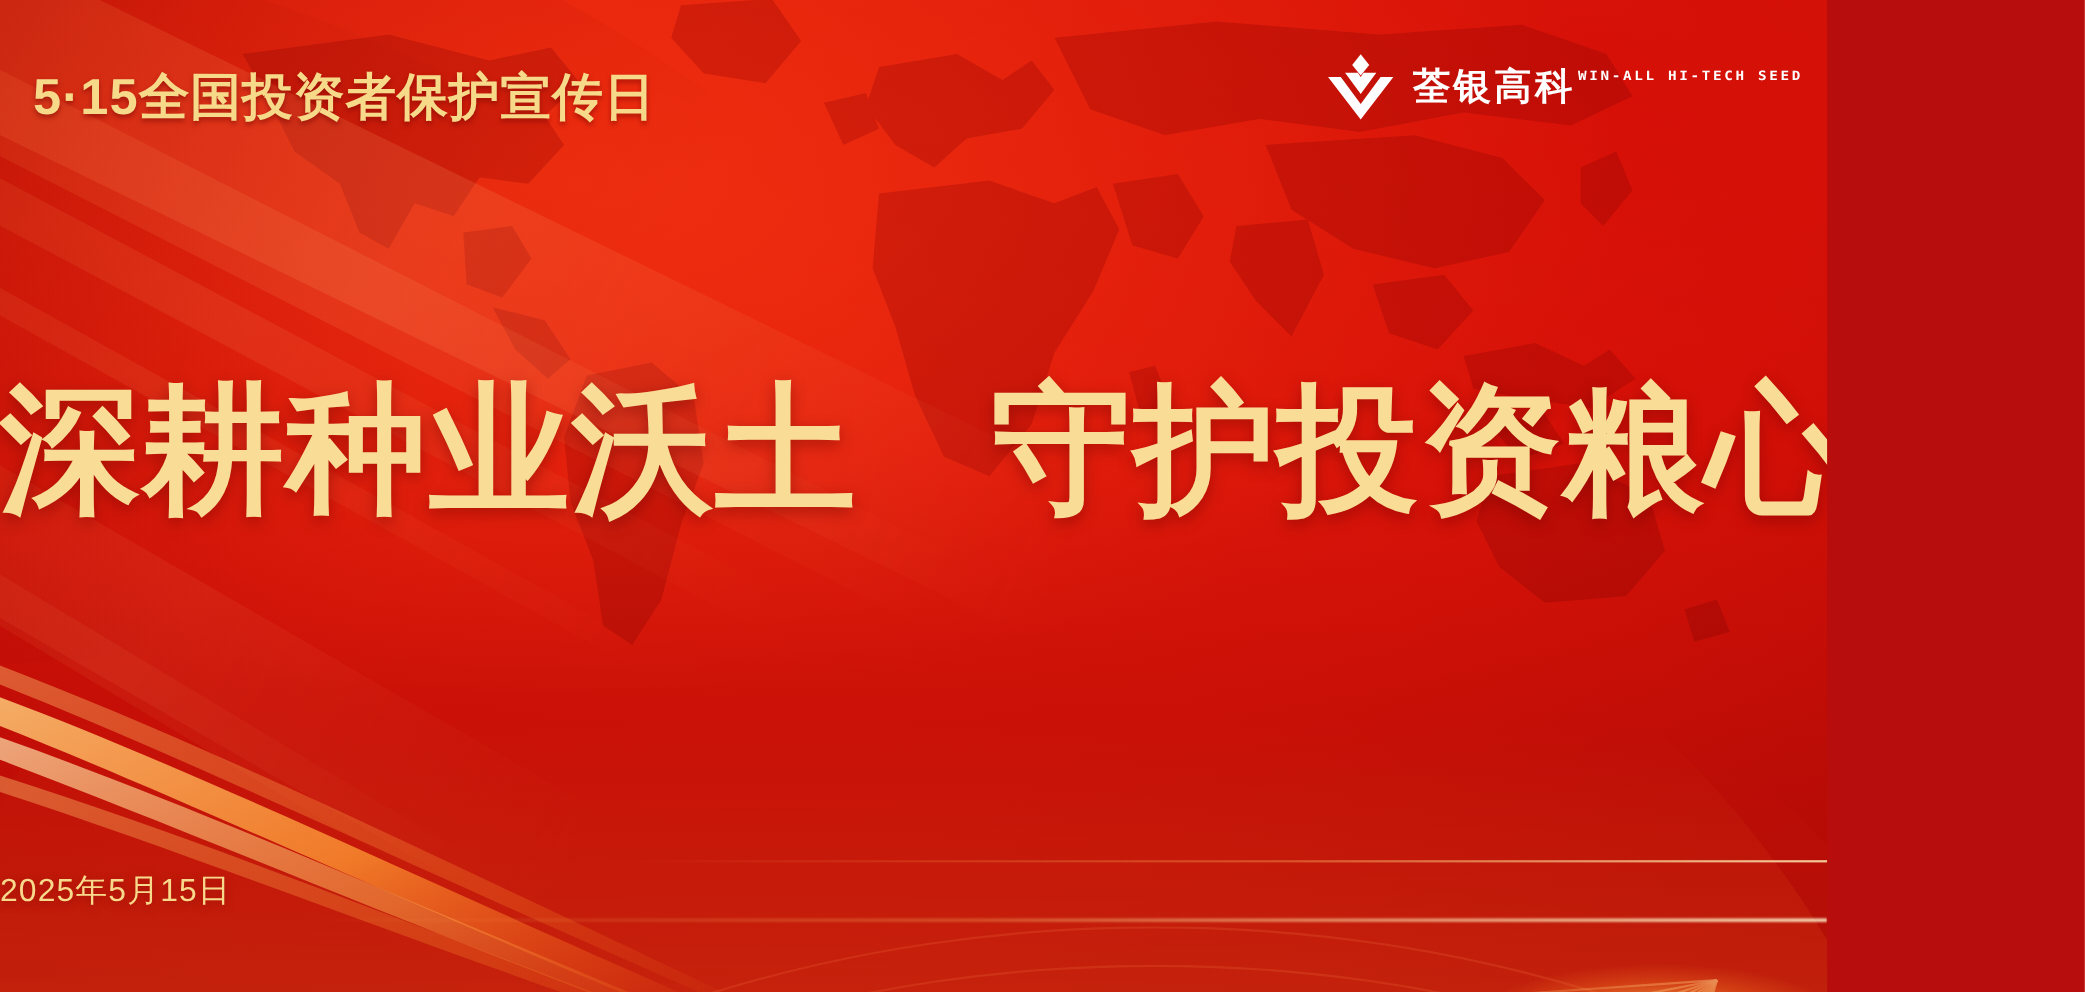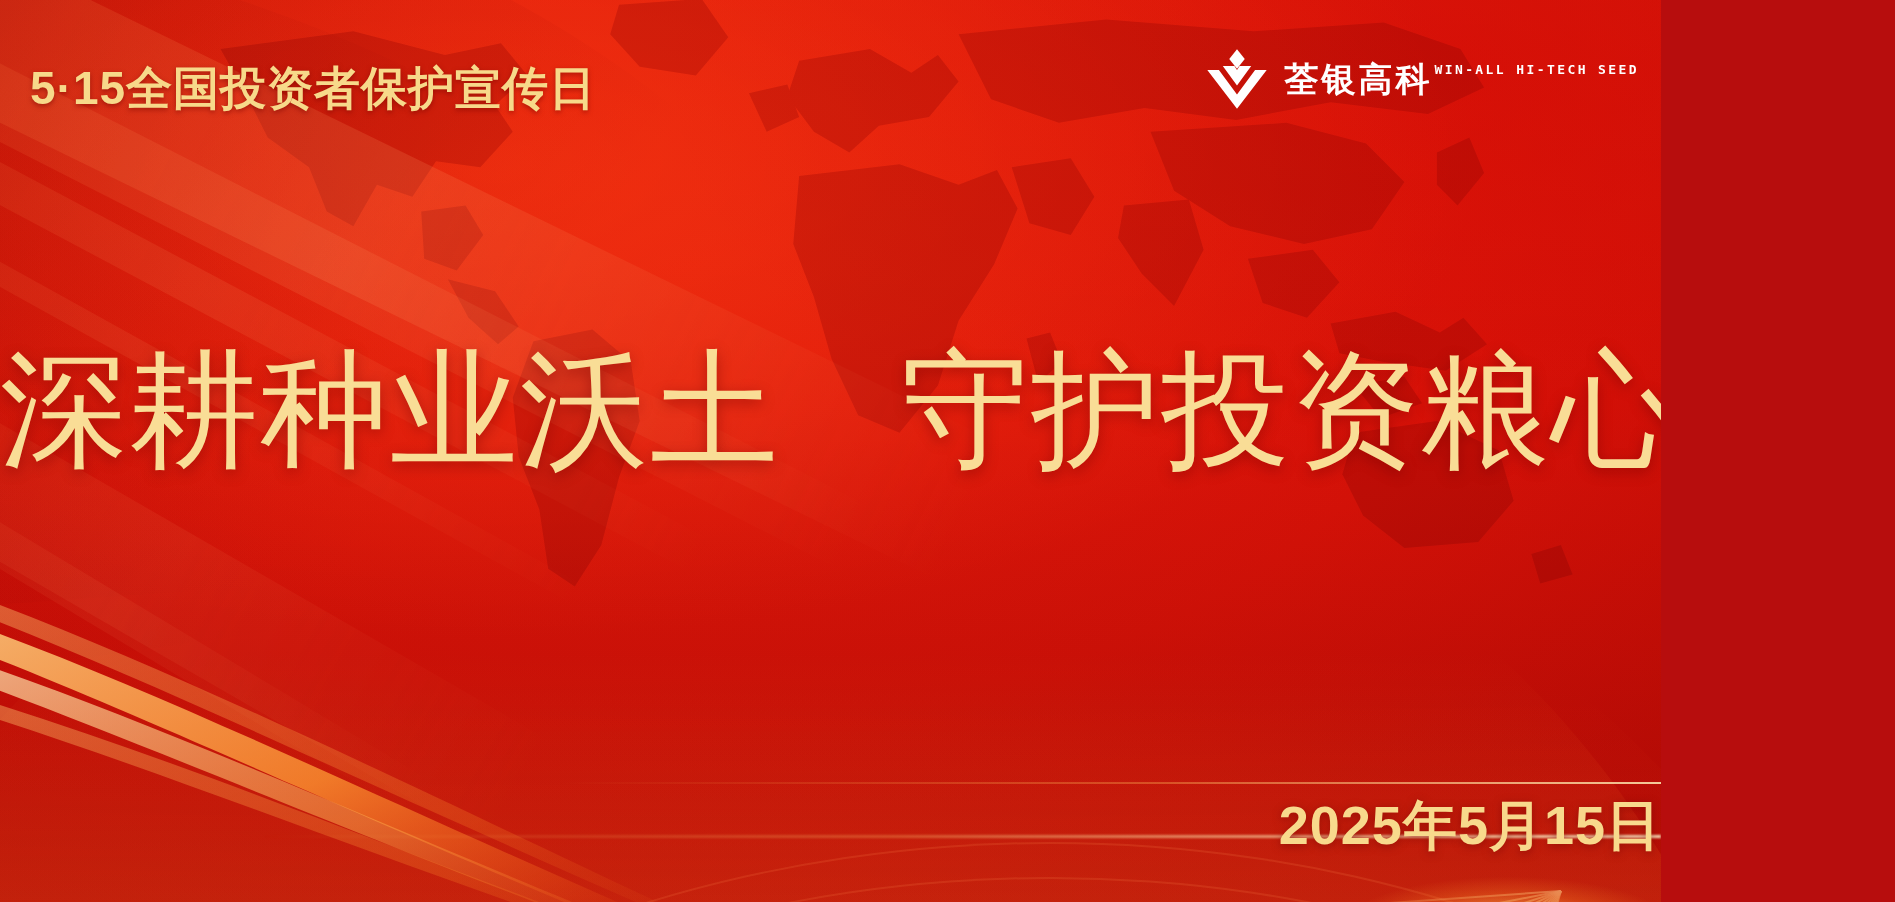--- a/index.html
+++ b/index.html
@@ -138,34 +138,34 @@
   .logo-en{
     font-size:13px;color:#ffffff;letter-spacing:2.4px;line-height:1;font-weight:bold;
     font-family:"DejaVu Sans Mono","Liberation Mono",monospace;
     transform:scaleY(.9);
   }
 
   
   .headline{
     position:absolute;left:0;right:0;top:340px;
     text-align:center;
-    font-size:128px;font-weight:normal;
+    font-size:128px;font-weight:bold;
     color:#f9dd96;
     letter-spacing:2px;
     line-height:1.1;
     white-space:nowrap;
     text-shadow:0 4px 14px rgba(110,5,2,.45);
   }
   .headline .gap{display:inline-block;width:46px;}
 
   
   .date{
     position:absolute;left:0;right:0;top:790px;
-    text-align:right;
-    font-size:54px;font-weight:bold;
+    text-align:left;
+    font-size:29px;font-weight:normal;
     color:#f8d98c;
     letter-spacing:1px;
     text-shadow:0 2px 8px rgba(110,5,2,.5);
   }
 </style>
 </head>
 <body>
 
 <div class="stage">
 

